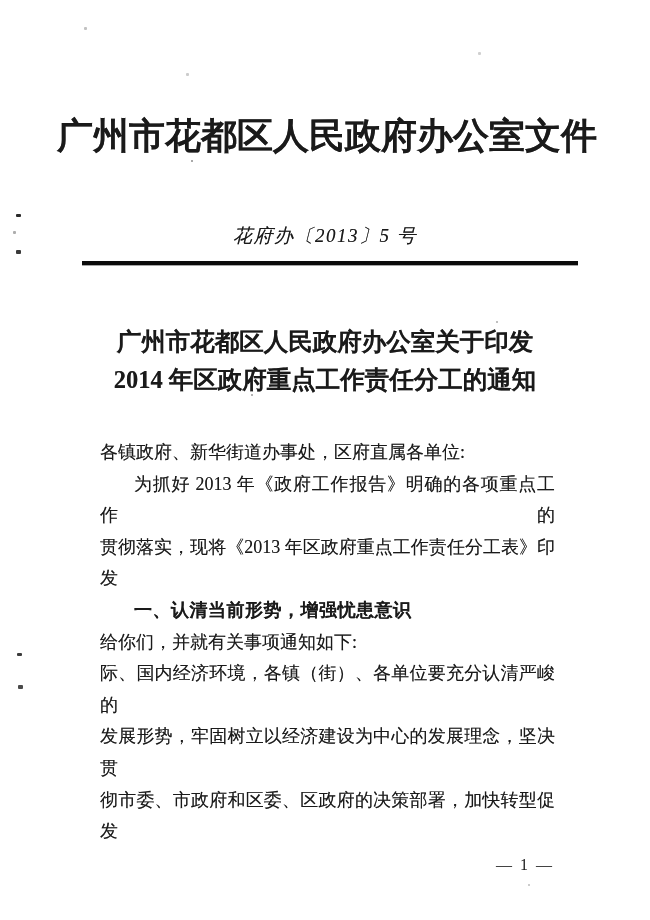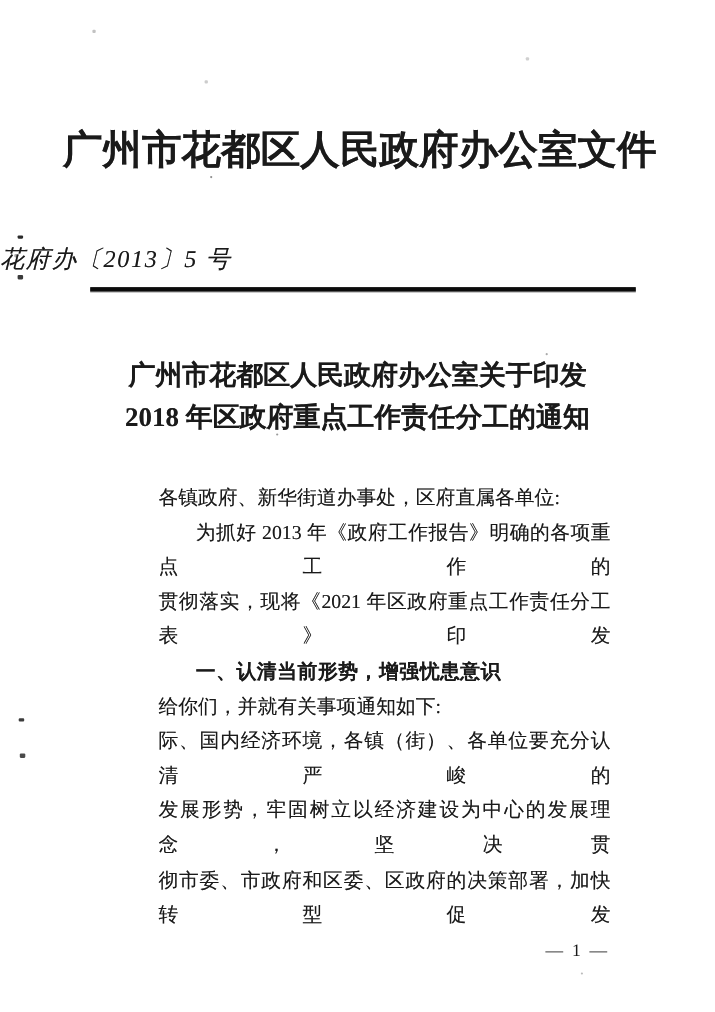--- a/index.html
+++ b/index.html
@@ -33,21 +33,22 @@
     text-shadow: 0 0 0.6px rgba(0,0,0,0.6);
     white-space: nowrap;
   }
 
   
   .docnum {
     position: absolute;
     top: 224px;
     left: 0;
     width: 100%;
-    font-size: 22px;
+    text-align: center;
+    font-size: 19px;
     font-style: italic;
     letter-spacing: 1.5px;
     line-height: 24px;
     text-shadow: 0 0 0.4px rgba(0,0,0,0.5);
   }
 
   
   .rule {
     position: absolute;
     top: 261px;
@@ -77,21 +78,21 @@
   
   .body-col {
     position: absolute;
     top: 437px;
     left: 100px;
     width: 455px;
     font-size: 18px;
     line-height: 31.6px;
     text-shadow: 0 0 0.4px rgba(0,0,0,0.45);
   }
-  .line { white-space: normal; margin-left: 44px; }
+  .line { white-space: normal; }
   .line.j {
     text-align: justify;
     text-align-last: justify;
   }
   .line.ind { text-indent: 34px; }
   .line.hd {
     font-family: "Liberation Sans", sans-serif;
     font-weight: 700;
     letter-spacing: 0.5px;
     text-shadow: 0 0 0.5px rgba(0,0,0,0.6);
@@ -142,27 +143,27 @@
   <div class="speck sp12"></div>
 
   <h1 class="masthead">广州市花都区人民政府办公室文件</h1>
 
   <div class="docnum">花府办〔2013〕5 号</div>
 
   <div class="rule"></div>
 
   <h2 class="title">
     <span class="tl">广州市花都区人民政府办公室关于印发</span>
-    <span class="tl">2018 年区政府重点工作责任分工的通知</span>
+    <span class="tl">2014 年区政府重点工作责任分工的通知</span>
   </h2>
 
   <div class="body-col" id="body-lines">
       <div class="line">各镇政府、新华街道办事处，区府直属各单位:</div>
       <div class="line j ind">为抓好 2013 年《政府工作报告》明确的各项重点工作的</div>
-      <div class="line j">贯彻落实，现将《2021 年区政府重点工作责任分工表》印发</div>
+      <div class="line j">贯彻落实，现将《2013 年区政府重点工作责任分工表》印发</div>
       <div class="line ind hd">一、认清当前形势，增强忧患意识</div>
       <div class="line">给你们，并就有关事项通知如下:</div>
       <div class="line j">际、国内经济环境，各镇（街）、各单位要充分认清严峻的</div>
       <div class="line j">发展形势，牢固树立以经济建设为中心的发展理念，坚决贯</div>
       <div class="line j">彻市委、市政府和区委、区政府的决策部署，加快转型促发</div>
     </div>
 
   <div class="pagenum">— 1 —</div>
 
 </div>

